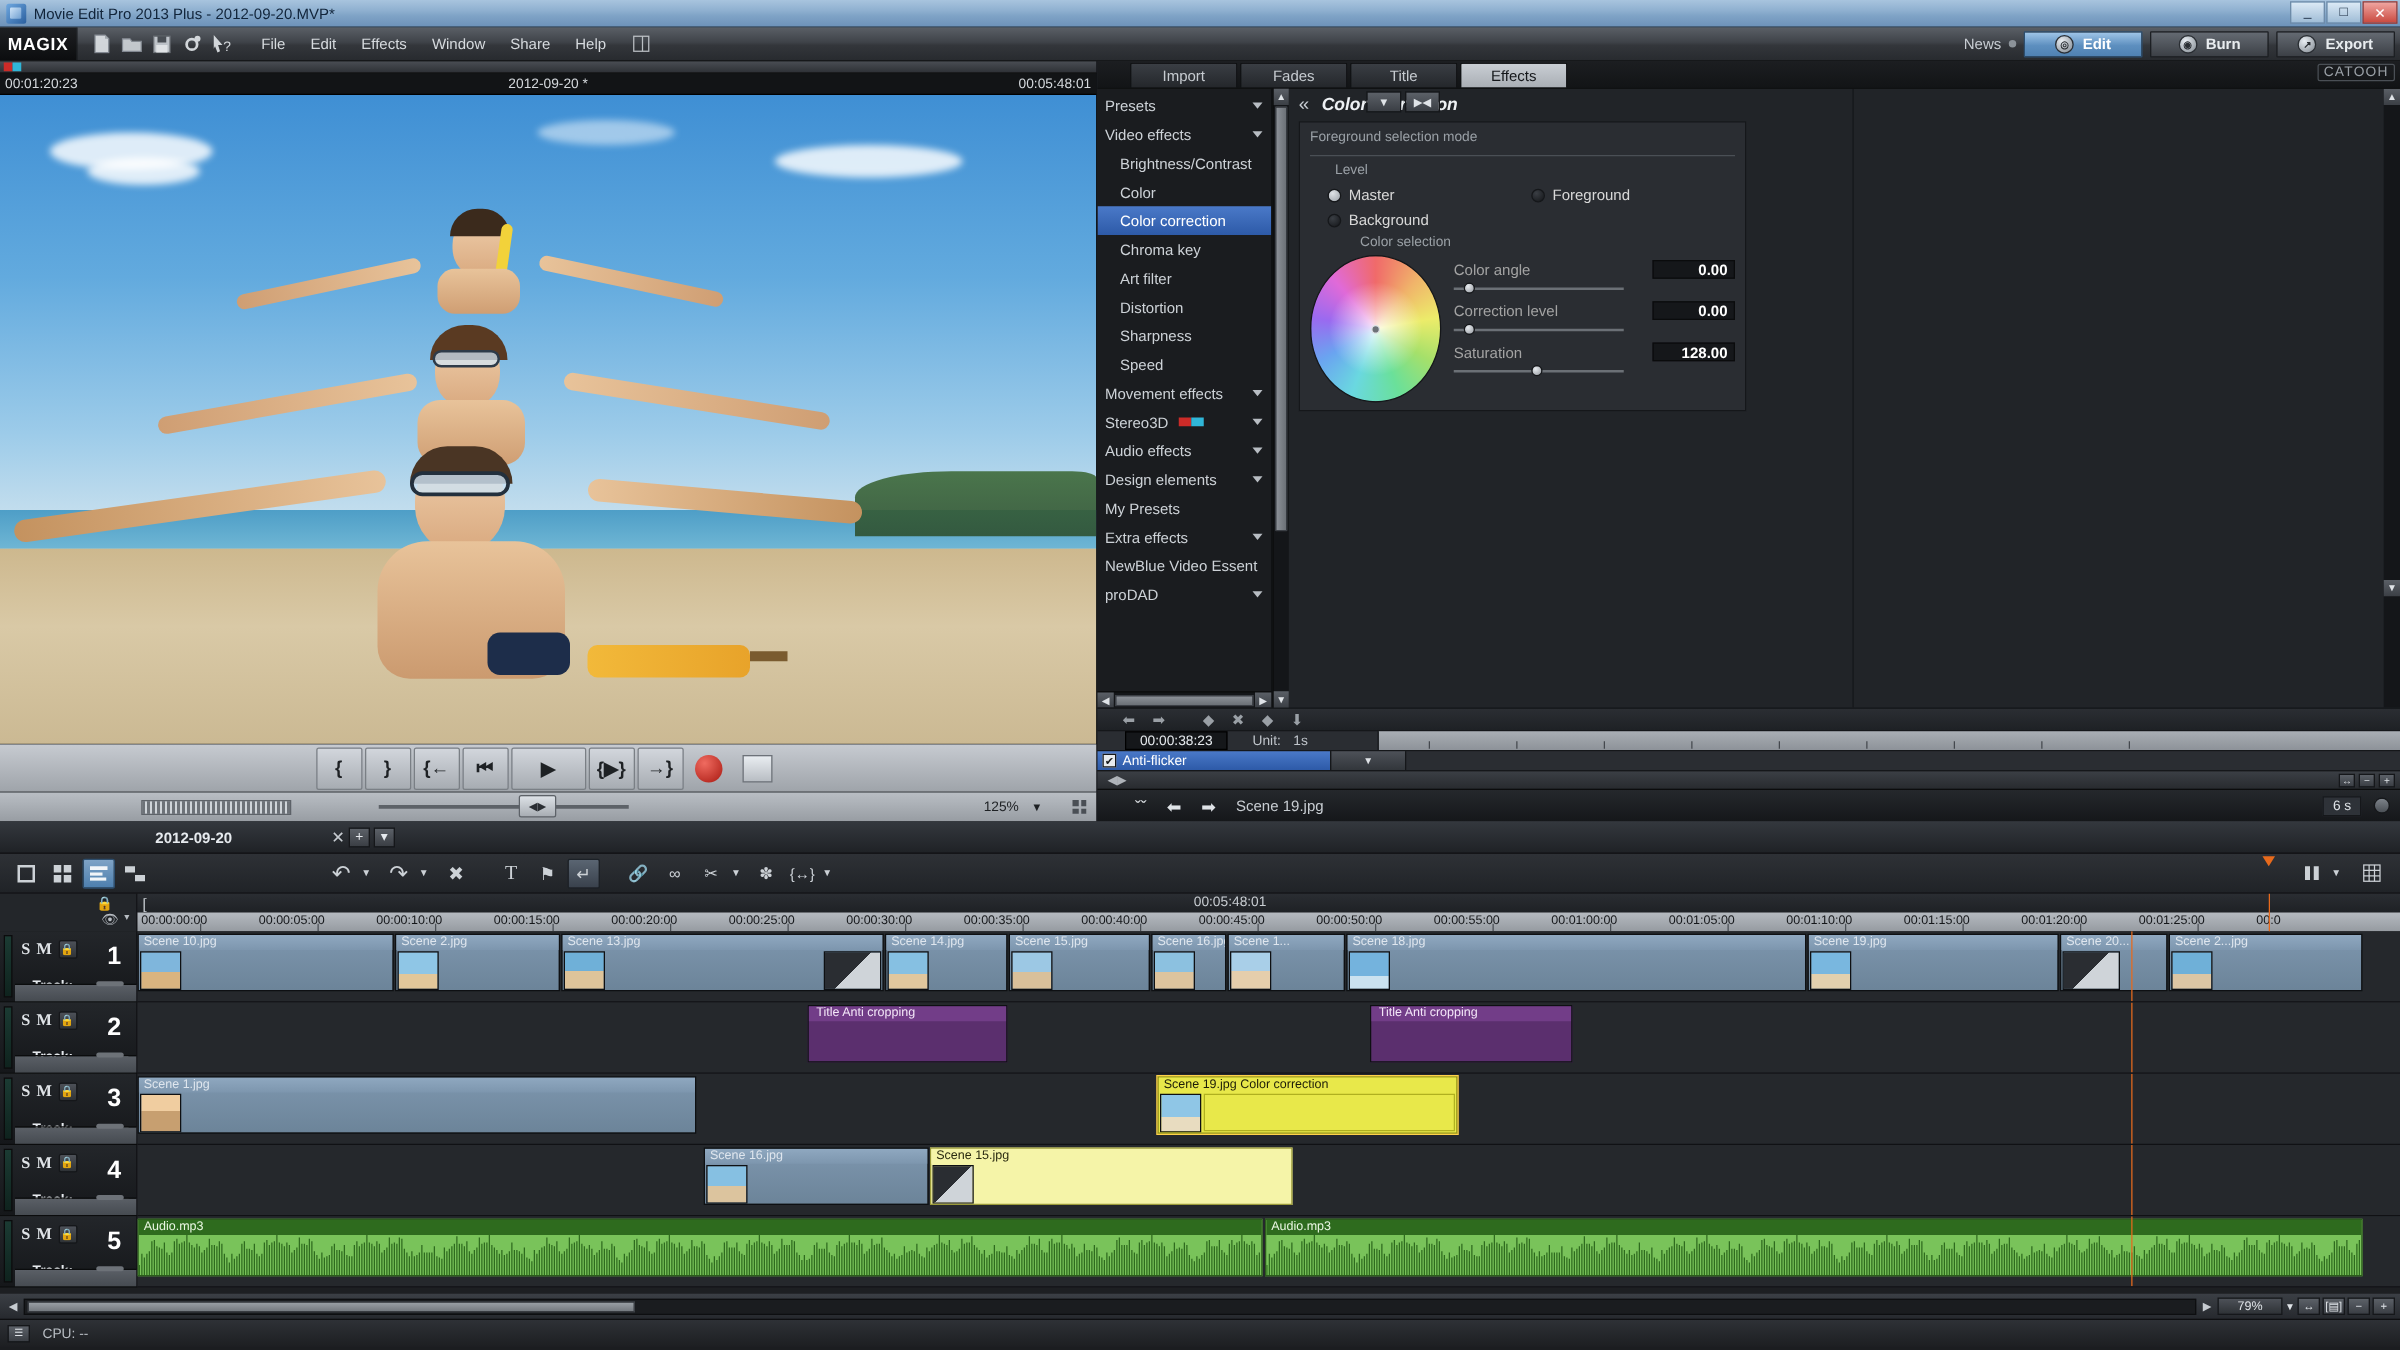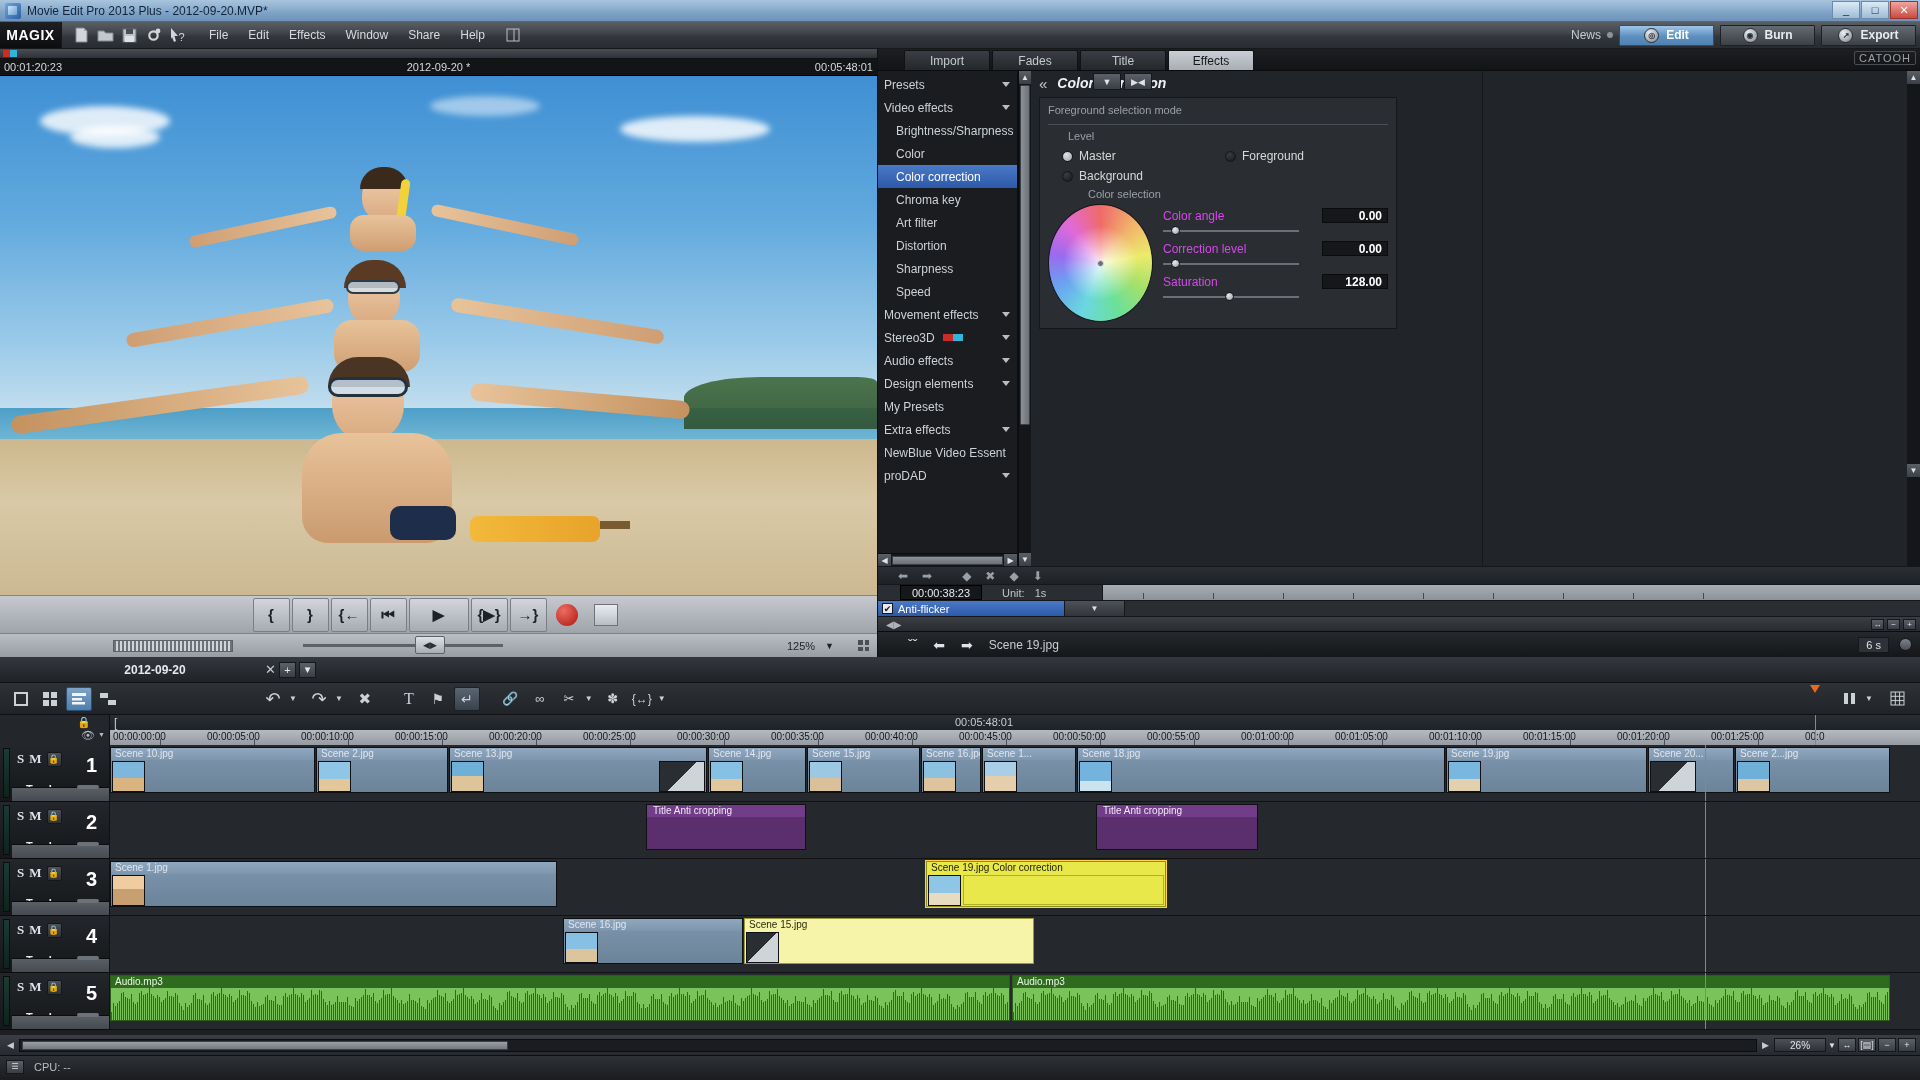--- a/index.html
+++ b/index.html
@@ -239,21 +239,21 @@
       radial-gradient(circle at 50% 50%, rgba(255,255,255,.85) 0%, rgba(255,255,255,0) 48%),
       conic-gradient(from 0deg,
         #f06a6a, #f0b46a, #ecec6a, #a6e06a, #6ae09a, #6ad8e0, #6aa4f0, #9a6af0, #e06ad8, #f06a6a);
     border:1px solid #15171a; position:relative; flex:none;
   }
   .wheel-dot { position:absolute; left:50%; top:50%; width:7px;height:7px; margin:-3.5px 0 0 -3.5px;
     border-radius:50%; background:#6d7278; border:1px solid #dfe3e7;}
   .sliders { flex:1; padding-top:4px;}
   .sl-row { margin-bottom:9px; }
   .sl-top { display:flex; align-items:center; justify-content:space-between; }
-  .sl-name { font-size:12px; color:#d946ef; }
+  .sl-name { font-size:12px; color:#a3a3a3; }
   .sl-val { width:66px;height:15px; background:#15171a; border:1px solid #0a0b0c;
     font-size:12px; color:#fff; font-weight:bold; text-align:right; padding-right:5px; line-height:15px;}
   .sl-bar { height:2px; background:#6b7076; margin-top:7px; position:relative; width:136px;}
   .sl-knob { position:absolute; top:-4px; width:9px;height:9px; border-radius:50%;
     background: radial-gradient(circle at 35% 30%,#e7ebef,#95999f); border:1px solid #15171a;}
   .fx-rightcol { width:425px; border-left:1px solid #15171a; background:#212428;}
   .fx-scrollr { width:13px; background:#141619; }
 
   
   .kf-bar { height:18px; background:linear-gradient(180deg,#2b2e33,#1e2125);
@@ -557,21 +557,21 @@
         <div class="fx-list-items">
           <div class="fx-row">
               <span>Presets</span>
               <i class="caret"></i>
             </div>
           <div class="fx-row">
               <span>Video effects</span>
               <i class="caret"></i>
             </div>
           <div class="fx-row child">
-              <span>Brightness/Sharpness</span>
+              <span>Brightness/Contrast</span>
             </div>
           <div class="fx-row child">
               <span>Color</span>
             </div>
           <div class="fx-row child sel">
               <span>Color correction</span>
             </div>
           <div class="fx-row child">
               <span>Chroma key</span>
             </div>
@@ -1964,21 +1964,21 @@
       </div>
     </div>
   </div>
 
   <div class="tl-scroll">
     <div class="left-ic">◀</div>
     <div class="tl-track-h">
       <div class="tl-thumb-h" style="left:2px"></div>
     </div>
     <div class="left-ic">▶</div>
-    <div class="zoom-sel">26%</div>
+    <div class="zoom-sel">79%</div>
     <span style="font-size:8px;color:#dfe3e7">▼</span>
     <div class="zbtn">↔</div>
     <div class="zbtn">[▤]</div>
     <div class="zbtn">−</div>
     <div class="zbtn">+</div>
   </div>
 
   <div class="statusbar">
     <span class="sb-ic">☰</span>
     <span>CPU: --</span>

